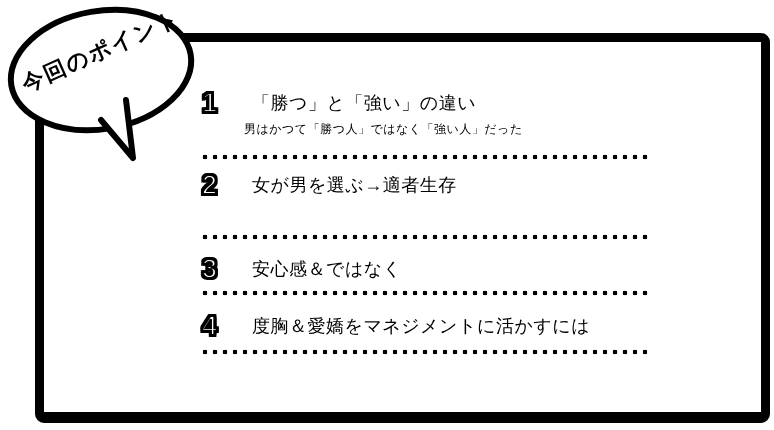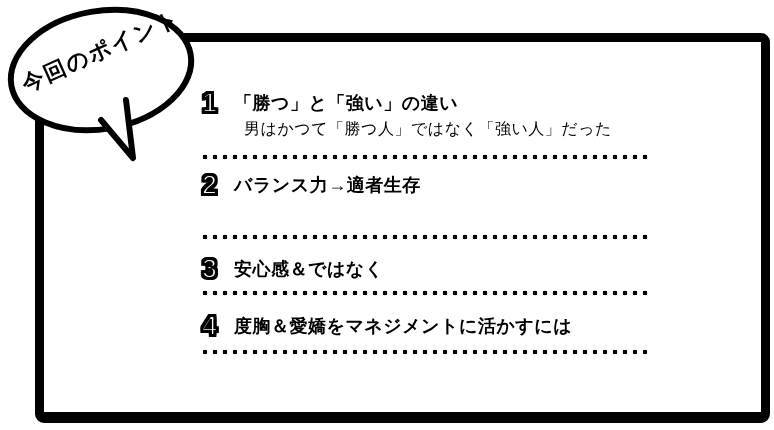--- a/index.html
+++ b/index.html
@@ -23,22 +23,22 @@
   .num{
     width:26px;flex:0 0 26px;
     font-size:27px;line-height:26px;font-weight:800;
     color:#fff;
     -webkit-text-stroke:2.2px #000;
     text-shadow:
       -2px -2px 0 #000, 2px -2px 0 #000, -2px 2px 0 #000, 2px 2px 0 #000,
       -2px 0 0 #000, 2px 0 0 #000, 0 -2px 0 #000, 0 2px 0 #000;
   }
   .texts{margin-left:6px;}
-  .title{font-size:18px;line-height:26px;font-weight:bold;letter-spacing:.5px;white-space:nowrap;}
-  .sub{font-size:16px;line-height:18px;margin:4px 13px 0 10px;letter-spacing:.5px;white-space:nowrap;}
+  .title{font-size:18px;line-height:26px;font-weight:normal;letter-spacing:.5px;white-space:nowrap;margin-left:18px;}
+  .sub{font-size:12px;line-height:18px;margin:4px 13px 0 10px;letter-spacing:.5px;white-space:nowrap;}
   
   .dots{
     position:absolute;left:200px;width:450px;height:6px;z-index:2;
     background-image:radial-gradient(circle,#000 2.1px,transparent 2.6px);
     background-size:10px 6px;background-repeat:repeat-x;background-position:0 50%;
   }
   .dots-1{top:154px;}
   .dots-2{top:234px;}
   .dots-3{top:290px;}
   .dots-4{top:349px;}
@@ -64,21 +64,21 @@
     <div class="texts">
       <div class="title">「勝つ」と「強い」の違い</div>
       <div class="sub">男はかつて「勝つ人」ではなく「強い人」だった</div>
     </div>
   </div>
   <div class="dots dots-1"></div>
 
   <div class="item item-2">
     <span class="num">2</span>
     <div class="texts">
-      <div class="title">バランス力→適者生存</div>
+      <div class="title">女が男を選ぶ→適者生存</div>
     </div>
   </div>
   <div class="dots dots-2"></div>
 
   <div class="item item-3">
     <span class="num">3</span>
     <div class="texts">
       <div class="title">安心感＆ではなく</div>
     </div>
   </div>

